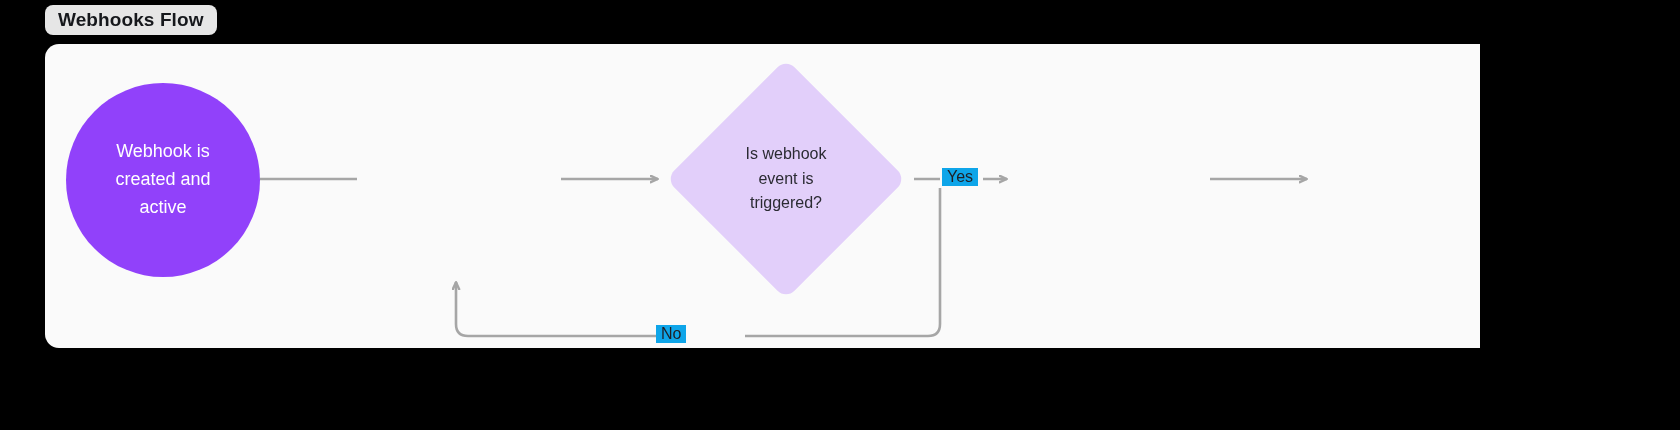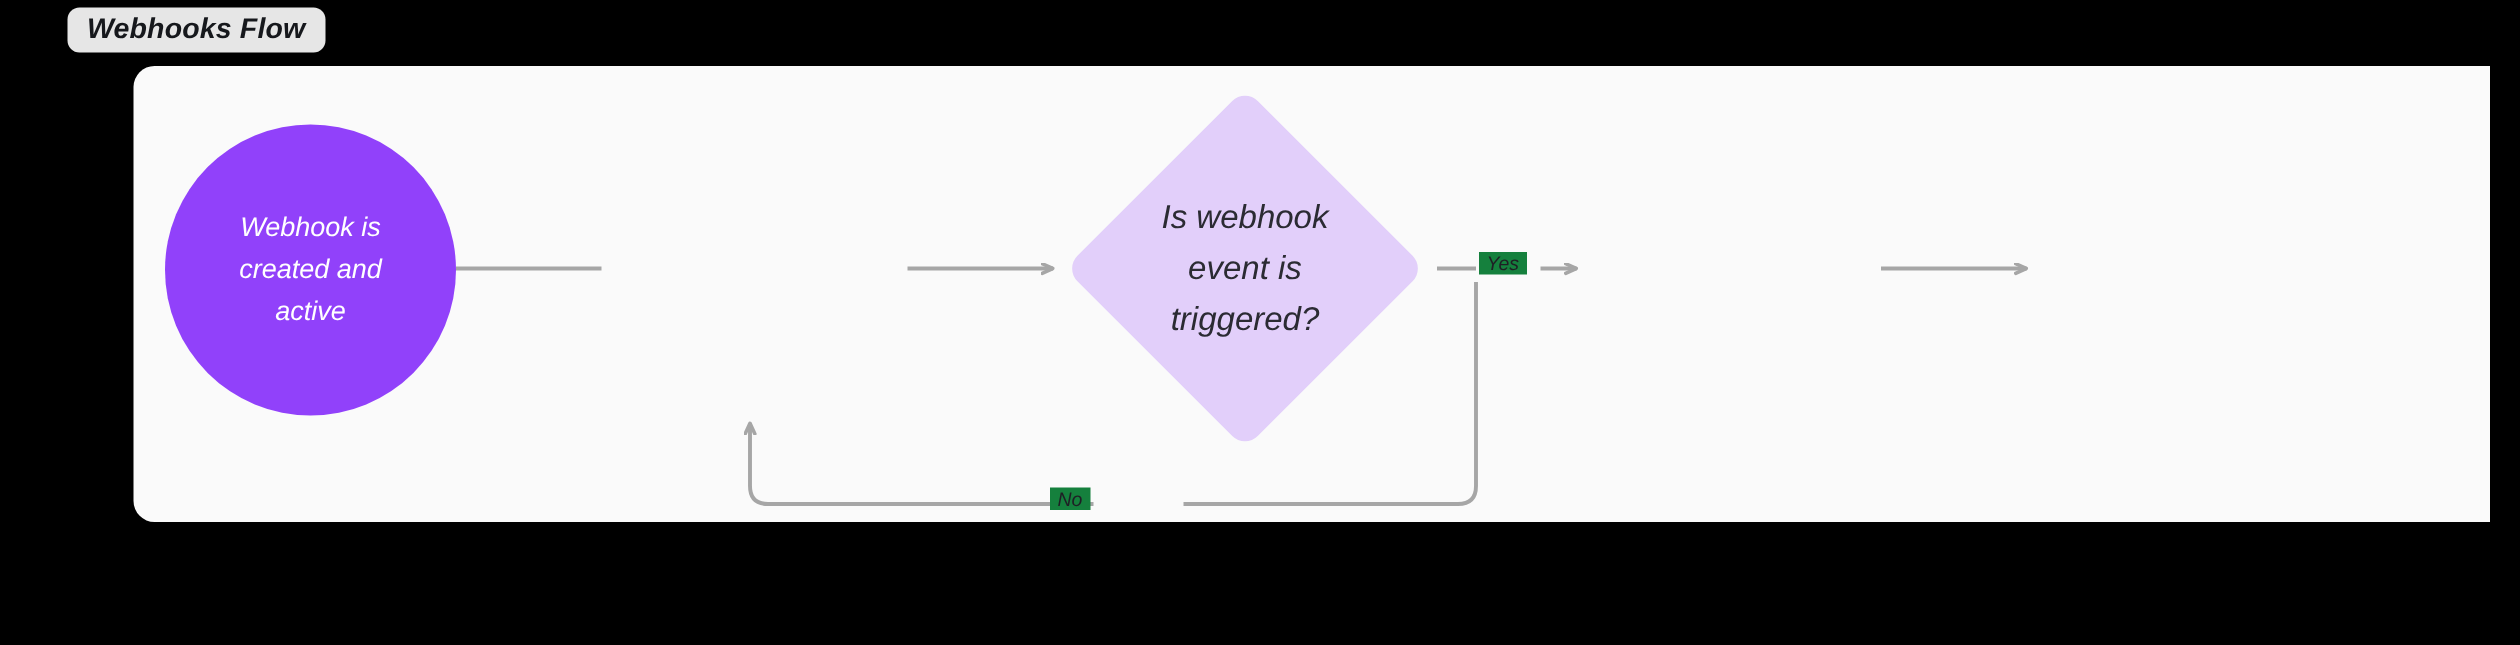--- a/index.html
+++ b/index.html
@@ -8,24 +8,23 @@
     background: #000000;
   }
   body {
     width: 1680px;
     height: 430px;
     font-family: "Liberation Sans", sans-serif;
     -webkit-font-smoothing: antialiased;
   }
   #stage {
     position: relative;
-    width: 1660px;
+    width: 1480px;
     height: 430px;
     overflow: hidden;
-    font-style: italic;
   }
 
   
   #title-chip {
     position: absolute;
     left: 45px;
     top: 5px;
     height: 30px;
     padding: 0 13px;
     display: flex;
@@ -47,21 +46,20 @@
   #panel {
     position: absolute;
     left: 45px;
     top: 44px;
     width: 1589px;
     height: 304px;
     background: #FAFAFA;
     border-radius: 14px;
     box-shadow: 0 2px 5px rgba(0,0,0,0.30);
     overflow: hidden;
-    margin-left: 44px;
   }
 
   
   #edges {
     position: absolute;
     left: 0;
     top: 0;
     width: 1589px;
     height: 304px;
   }
@@ -118,32 +116,32 @@
     position: absolute;
     left: 0;
     top: 0;
     width: 100%;
     height: 100%;
     display: flex;
     align-items: center;
     justify-content: center;
     flex-direction: column;
     color: #2B2B33;
-    font-size: 22px;
+    font-size: 16px;
     text-align: center;
     line-height: 1.55;
     white-space: pre-line;
   }
 
   
   .edge-label {
     position: absolute;
-    font-size: 13px;
+    font-size: 16px;
     color: #1F1F25;
-    background: #15803d;
+    background: #0ea5e9;
     padding: 0 5px;
     white-space: nowrap;
   }
 </style>
 </head>
 <body>
 
 <div id="stage">
 
   <div id="title-chip">

